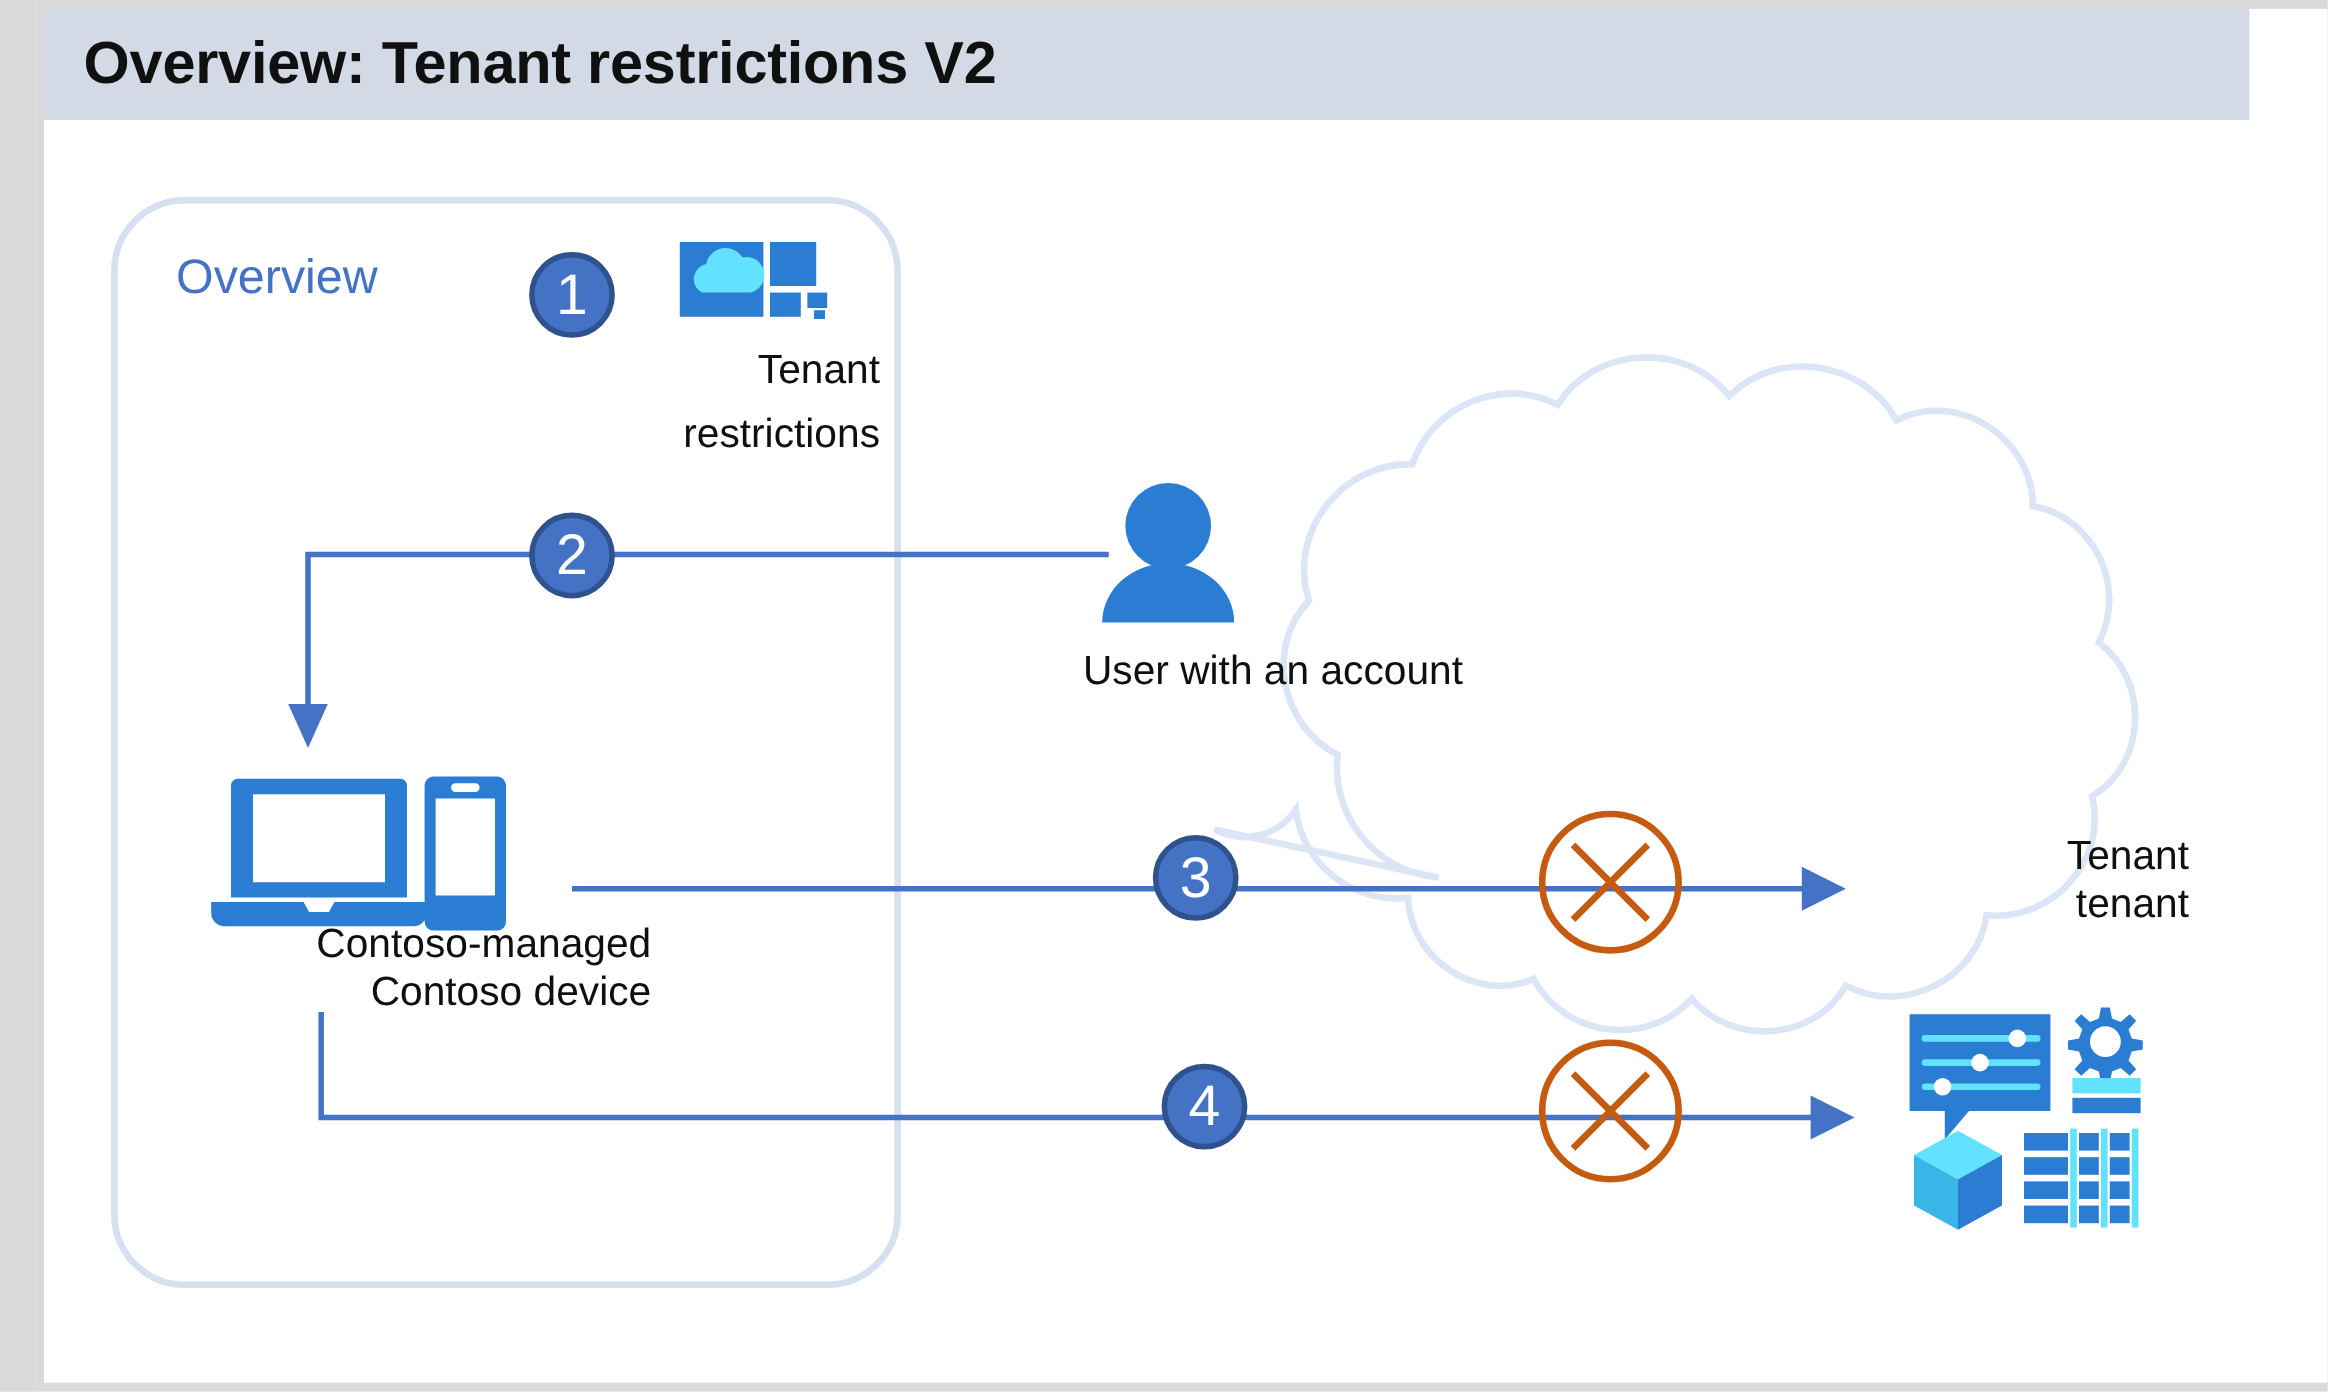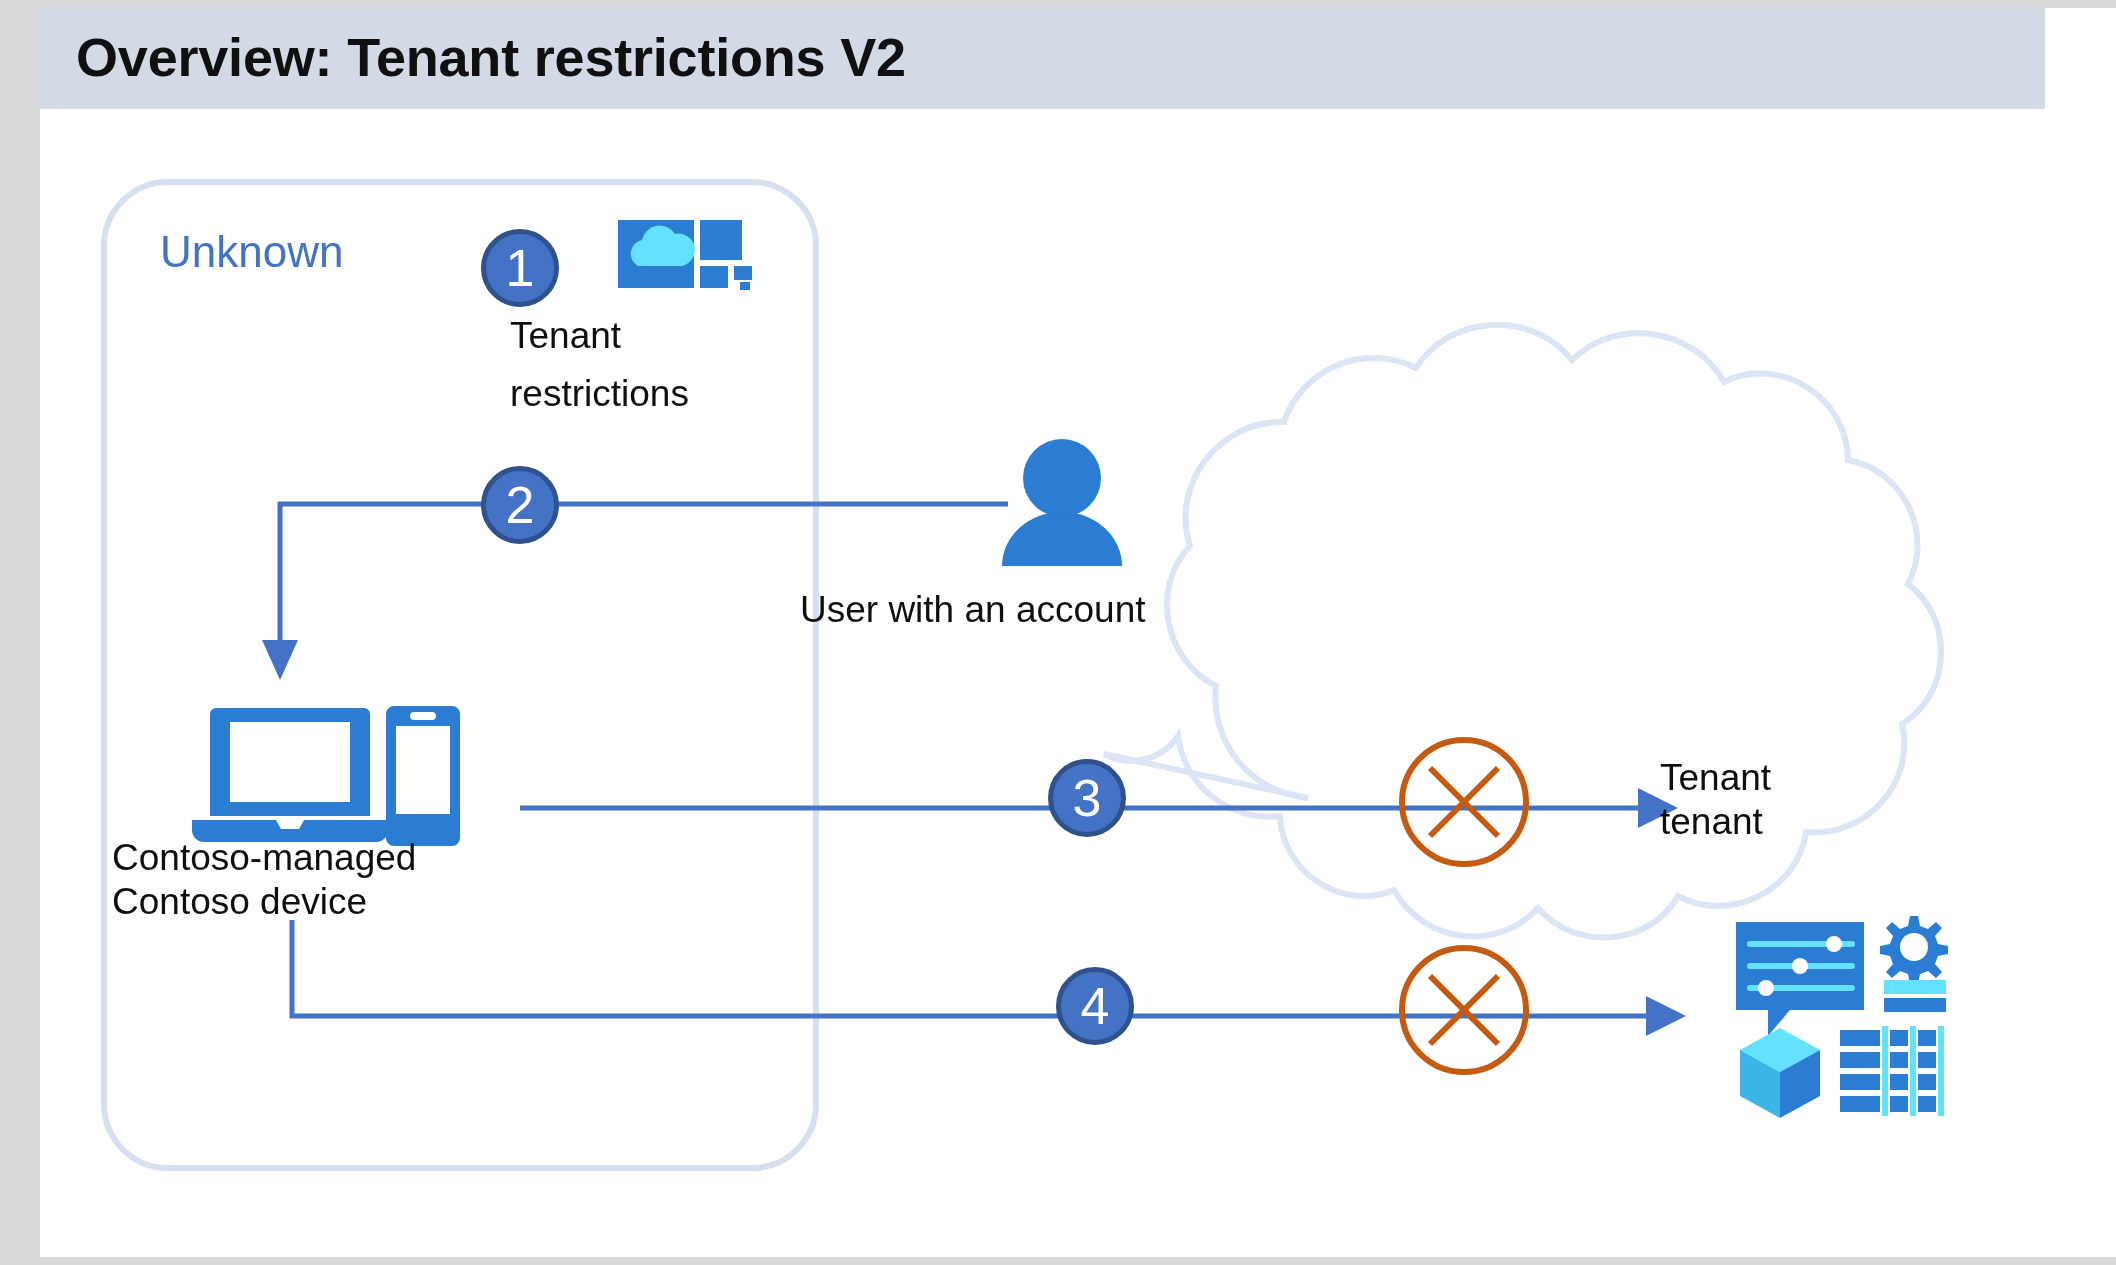--- a/index.html
+++ b/index.html
@@ -16,21 +16,21 @@
   #title-bar{
     position:absolute;left:0;top:0;width:2005px;height:101px;
     background:#d3dae5;
   }
   #title-text{
     position:absolute;left:36px;top:18px;
     font-size:54px;font-weight:bold;color:#101010;
     letter-spacing:-0.2px;white-space:nowrap;
   }
   svg.layer{position:absolute;left:0;top:0;width:2116px;height:1265px;overflow:visible;}
-  .txt{position:absolute;color:#0f0f0f;font-size:37px;line-height:44px;text-align:left;white-space:pre;}
+  .txt{position:absolute;color:#0f0f0f;font-size:37px;line-height:44px;text-align:right;white-space:pre;}
   .txt-blue{color:#4472c4;}
   .badge-num{
     position:absolute;width:78px;height:78px;border-radius:50%;
     background:#4472c4;border:5px solid #2f528f;box-sizing:border-box;
     color:#ffffff;font-size:52px;line-height:68px;text-align:center;font-weight:400;
   }
 </style>
 </head>
 <body>
 
@@ -161,21 +161,21 @@
         <rect x="1878" y="1088" width="18" height="16"></rect>
       </g>
       <g fill="#62e2ff">
         <rect x="1842" y="1018" width="6" height="90"></rect>
         <rect x="1870" y="1018" width="6" height="90"></rect>
         <rect x="1898" y="1018" width="6" height="90"></rect>
       </g>
     </g>
   </svg>
 
-  <div class="txt txt-blue" style="left:120px;top:222px;width:260px;font-size:44px;text-align:left;">Unknown</div>
+  <div class="txt txt-blue" style="left:120px;top:222px;width:260px;font-size:44px;text-align:left;">Overview</div>
 
   <div class="badge-num" style="left:441px;top:221px;">1</div>
   <div class="badge-num" style="left:441px;top:458px;">2</div>
   <div class="badge-num" style="left:1008px;top:751px;">3</div>
   <div class="badge-num" style="left:1016px;top:959px;">4</div>
 
   <div class="txt" style="left:470px;top:306px;width:290px;">Tenant</div>
   <div class="txt" style="left:470px;top:364px;width:290px;">restrictions</div>
 
   <div class="txt" style="left:760px;top:580px;width:530px;">User with an account</div>

